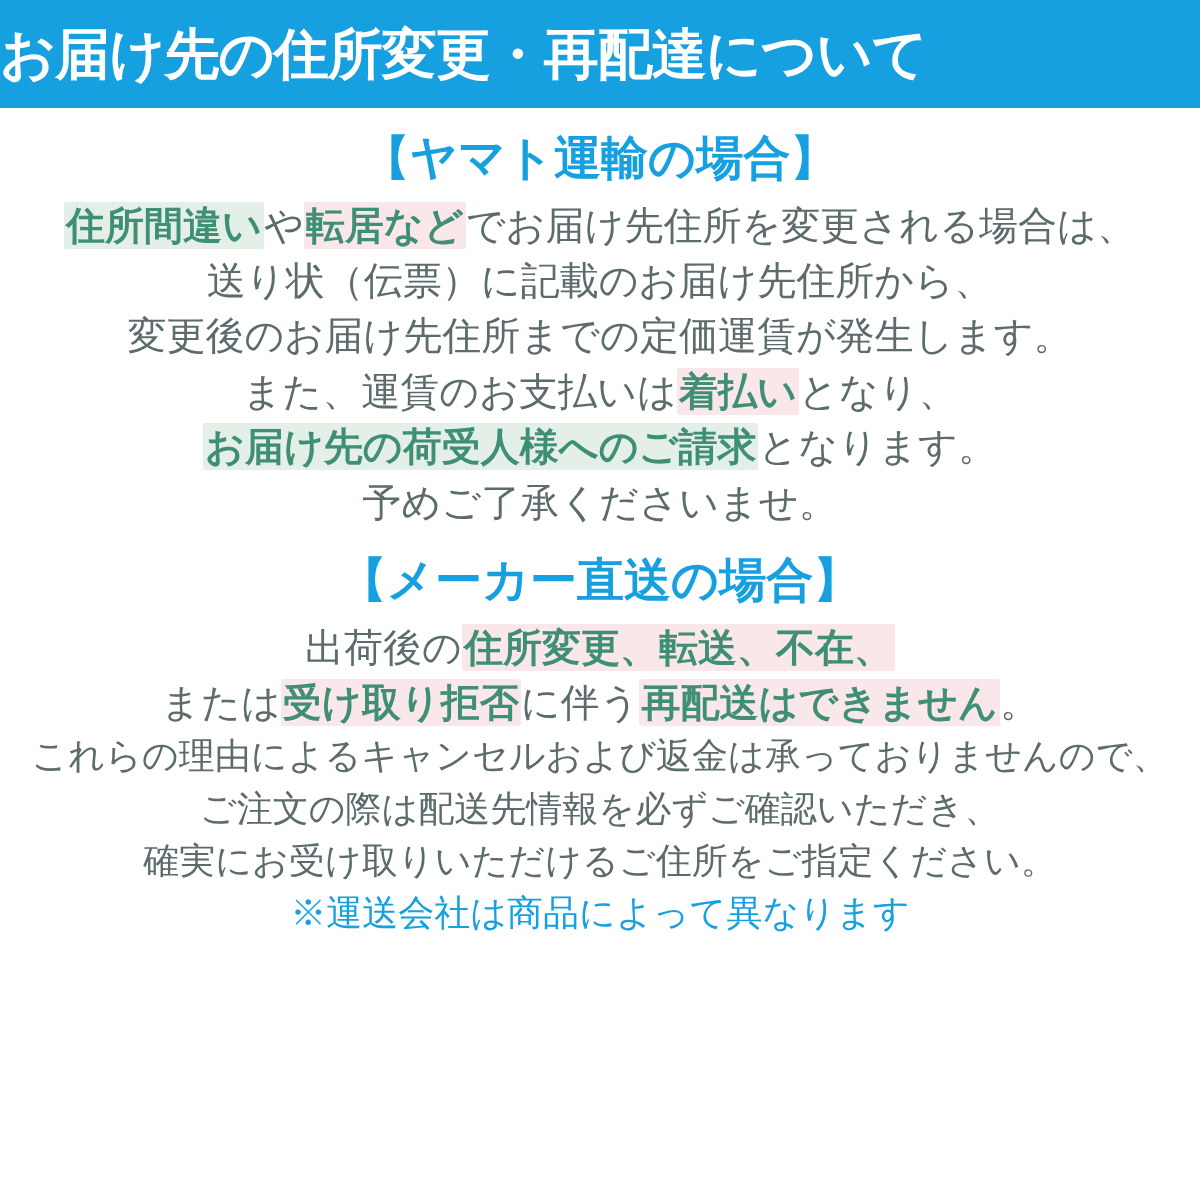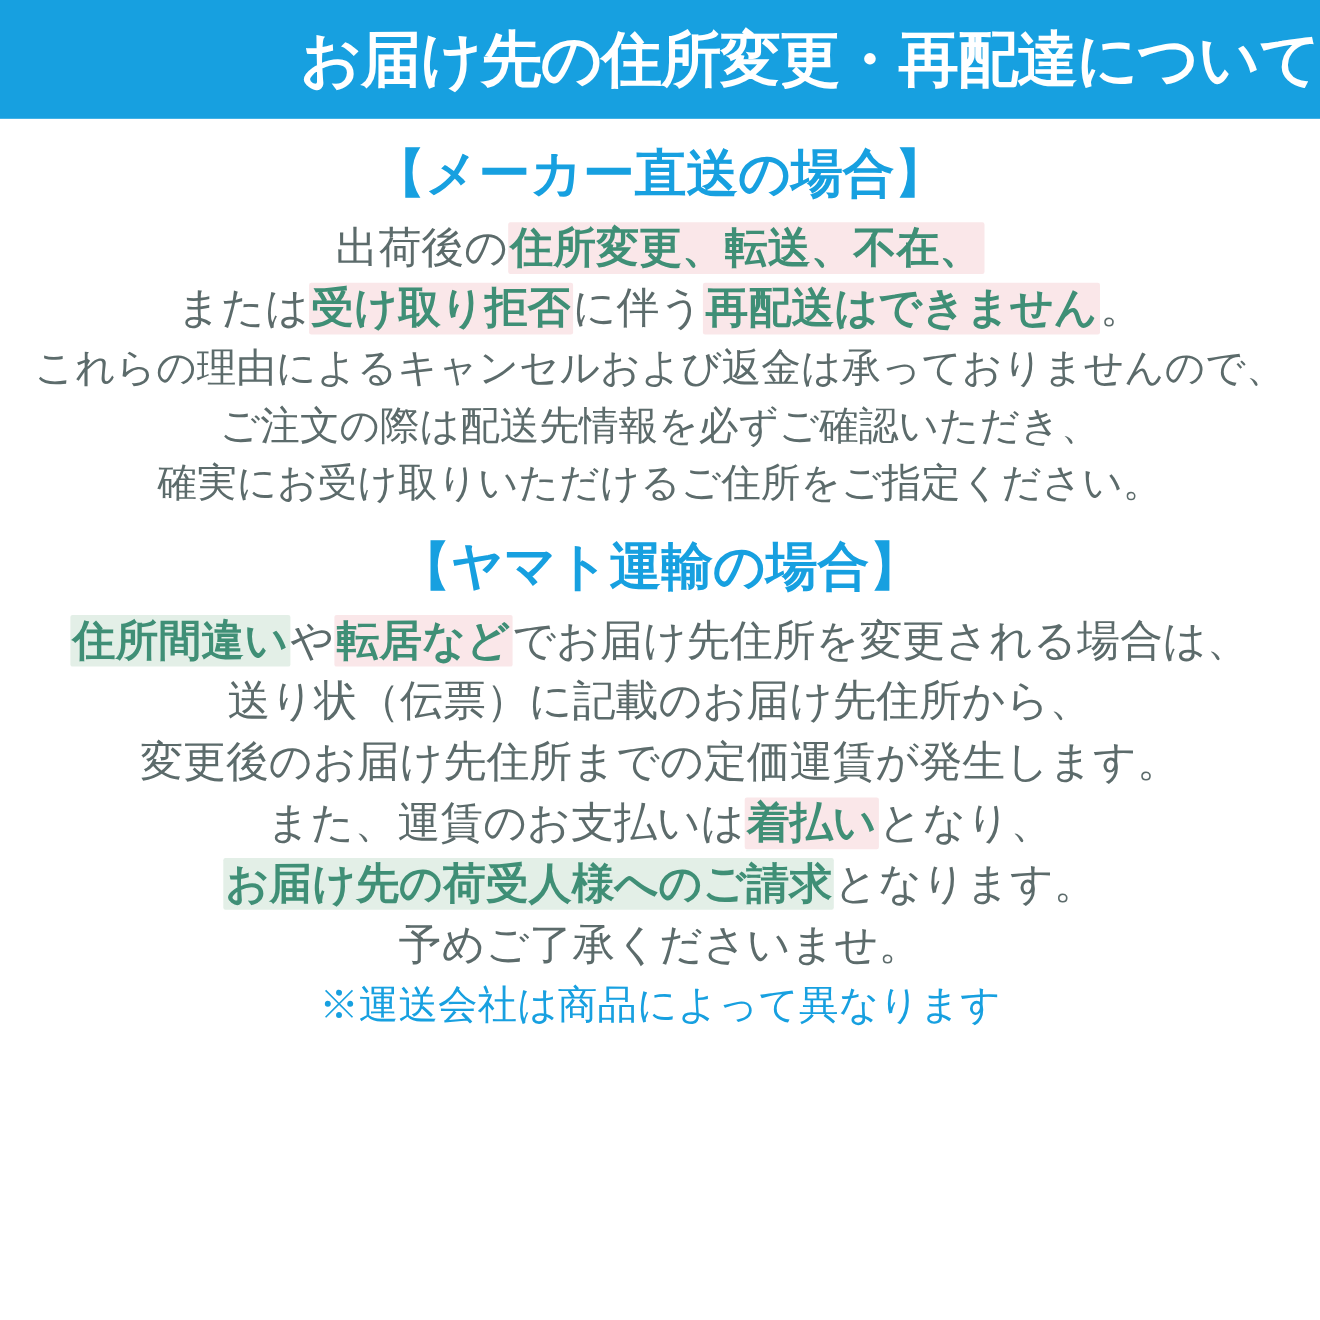--- a/index.html
+++ b/index.html
@@ -18,21 +18,21 @@
     width: 1200px;
     height: 1200px;
     box-sizing: border-box;
   }
   .header-bar {
     width: 1200px;
     height: 108px;
     background: #17a0e0;
     display: flex;
     align-items: center;
-    justify-content: flex-end;
+    justify-content: flex-start;
     box-sizing: border-box;
   }
   .header-title {
     color: #ffffff;
     font-size: 55px;
     font-weight: 700;
     letter-spacing: -1px;
     line-height: 1;
     white-space: nowrap;
   }
@@ -92,48 +92,48 @@
 
 <div class="page">
 
   <div class="header-bar">
     <div class="header-title">お届け先の住所変更・再配達について</div>
   </div>
 
   <div class="content">
 
     <div>
-      <div class="section-heading">【メーカー直送の場合】</div>
-      <div class="block-1">
-        <div class="line">
-          <span class="plain">出荷後の</span><span class="hl-pink">住所変更、転送、不在、</span>
-        </div>
-        <div class="line">
-          <span class="plain">または</span><span class="hl-pink">受け取り拒否</span><span class="plain">に伴う</span><span class="hl-pink">再配送はできません</span><span class="plain">。</span>
-        </div>
-        <div class="line small tight">これらの理由によるキャンセルおよび返金は承っておりませんので、</div>
-        <div class="line small tight">ご注文の際は配送先情報を必ずご確認いただき、</div>
-        <div class="line small tight">確実にお受け取りいただけるご住所をご指定ください。</div>
-      </div>
-    </div>
-
-    <div>
       <div class="section-heading">【ヤマト運輸の場合】</div>
       <div class="block-2">
         <div class="line">
           <span class="hl-green">住所間違い</span><span class="plain">や</span><span class="hl-pink">転居など</span><span class="plain">でお届け先住所を変更される場合は、</span>
         </div>
         <div class="line">送り状（伝票）に記載のお届け先住所から、</div>
         <div class="line">変更後のお届け先住所までの定価運賃が発生します。</div>
         <div class="line">
           <span class="plain">また、運賃のお支払いは</span><span class="hl-pink">着払い</span><span class="plain">となり、</span>
         </div>
         <div class="line">
           <span class="hl-green">お届け先の荷受人様へのご請求</span><span class="plain">となります。</span>
         </div>
         <div class="line">予めご了承くださいませ。</div>
       </div>
     </div>
 
+    <div>
+      <div class="section-heading">【メーカー直送の場合】</div>
+      <div class="block-1">
+        <div class="line">
+          <span class="plain">出荷後の</span><span class="hl-pink">住所変更、転送、不在、</span>
+        </div>
+        <div class="line">
+          <span class="plain">または</span><span class="hl-pink">受け取り拒否</span><span class="plain">に伴う</span><span class="hl-pink">再配送はできません</span><span class="plain">。</span>
+        </div>
+        <div class="line small tight">これらの理由によるキャンセルおよび返金は承っておりませんので、</div>
+        <div class="line small tight">ご注文の際は配送先情報を必ずご確認いただき、</div>
+        <div class="line small tight">確実にお受け取りいただけるご住所をご指定ください。</div>
+      </div>
+    </div>
+
     <div class="line note">※運送会社は商品によって異なります</div>
 
   </div>
 </div>
 
 </body></html>

